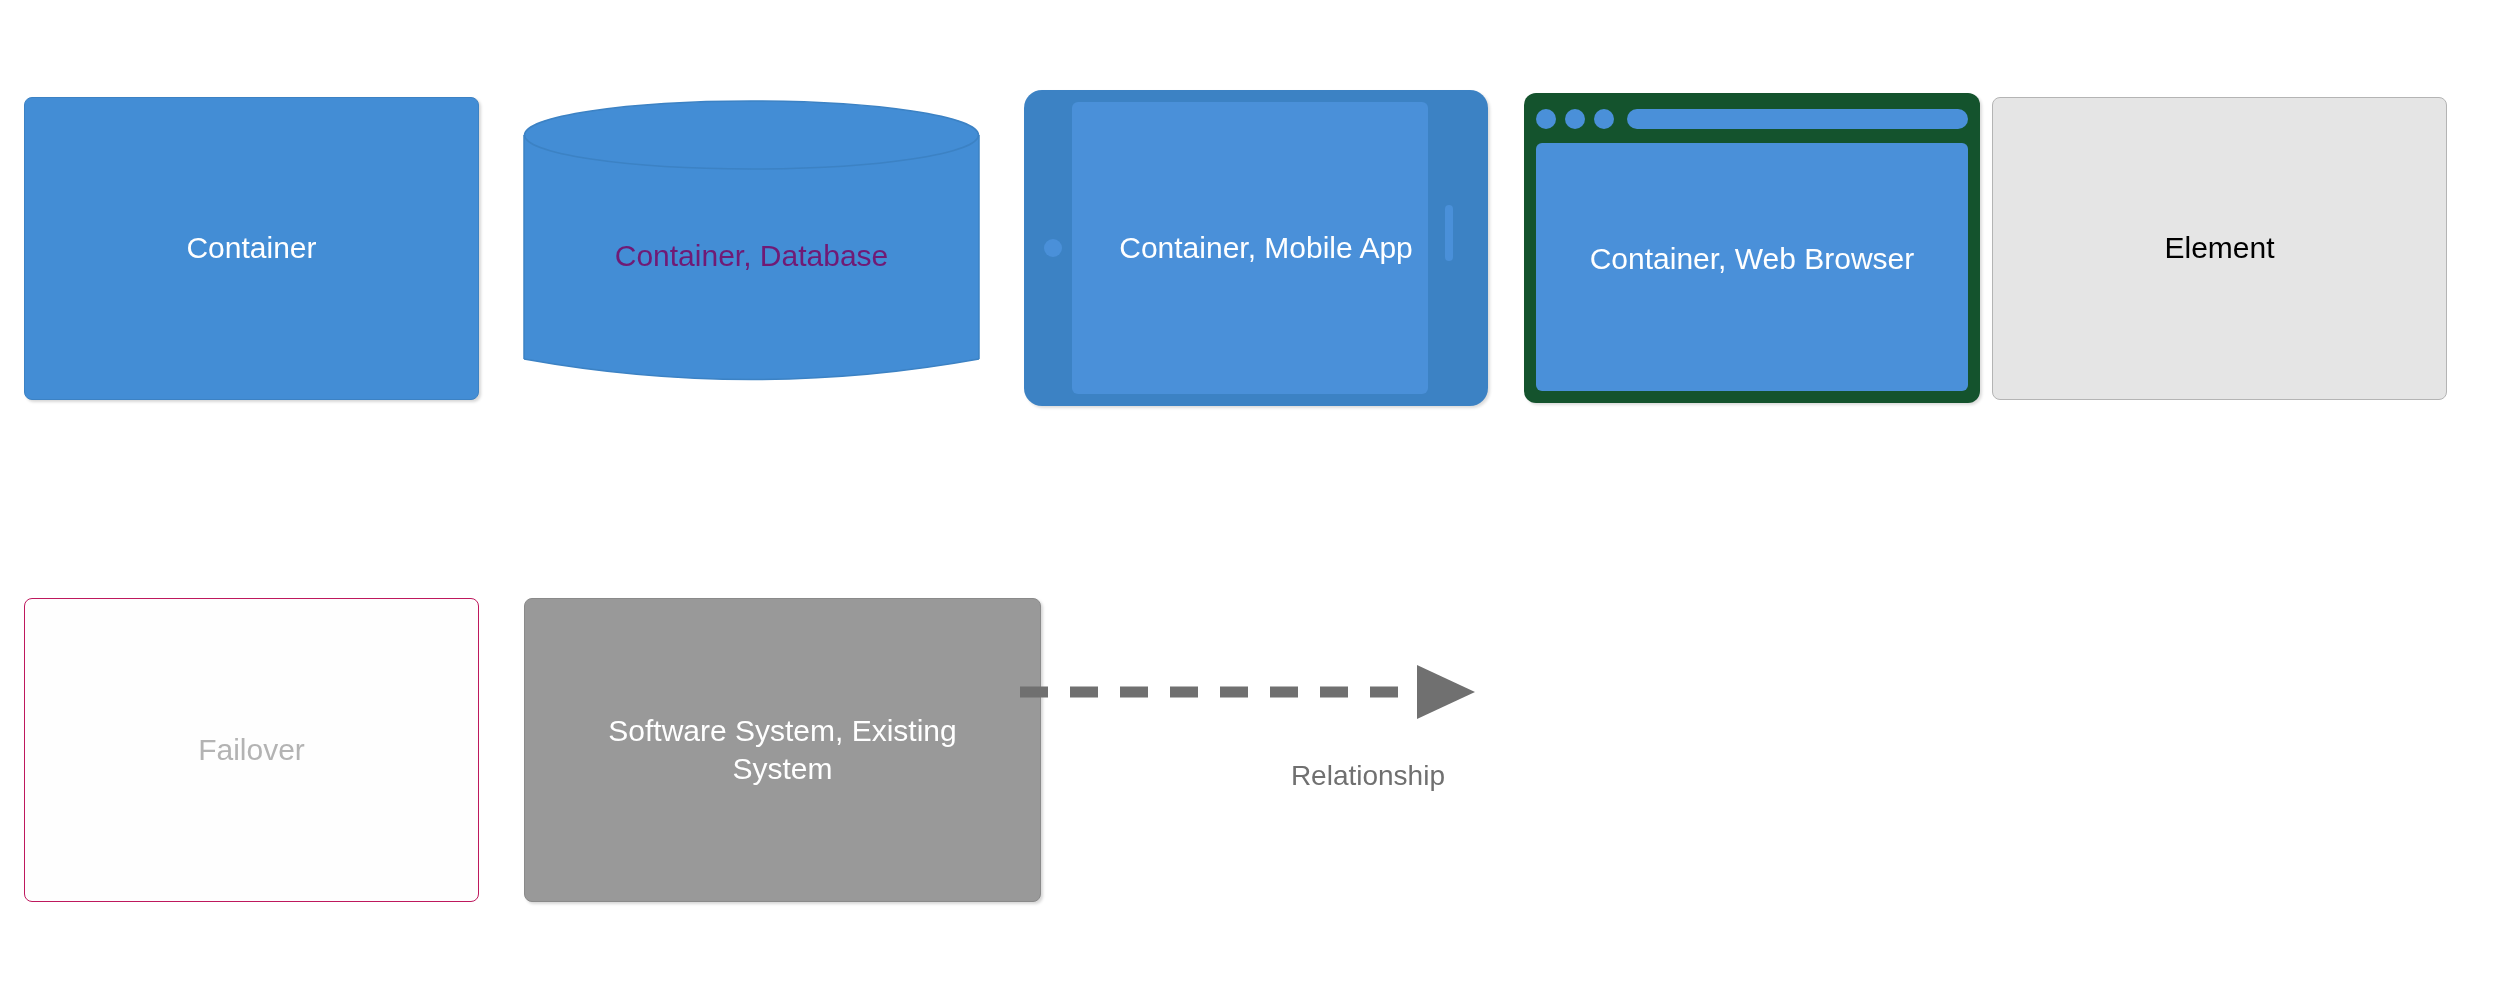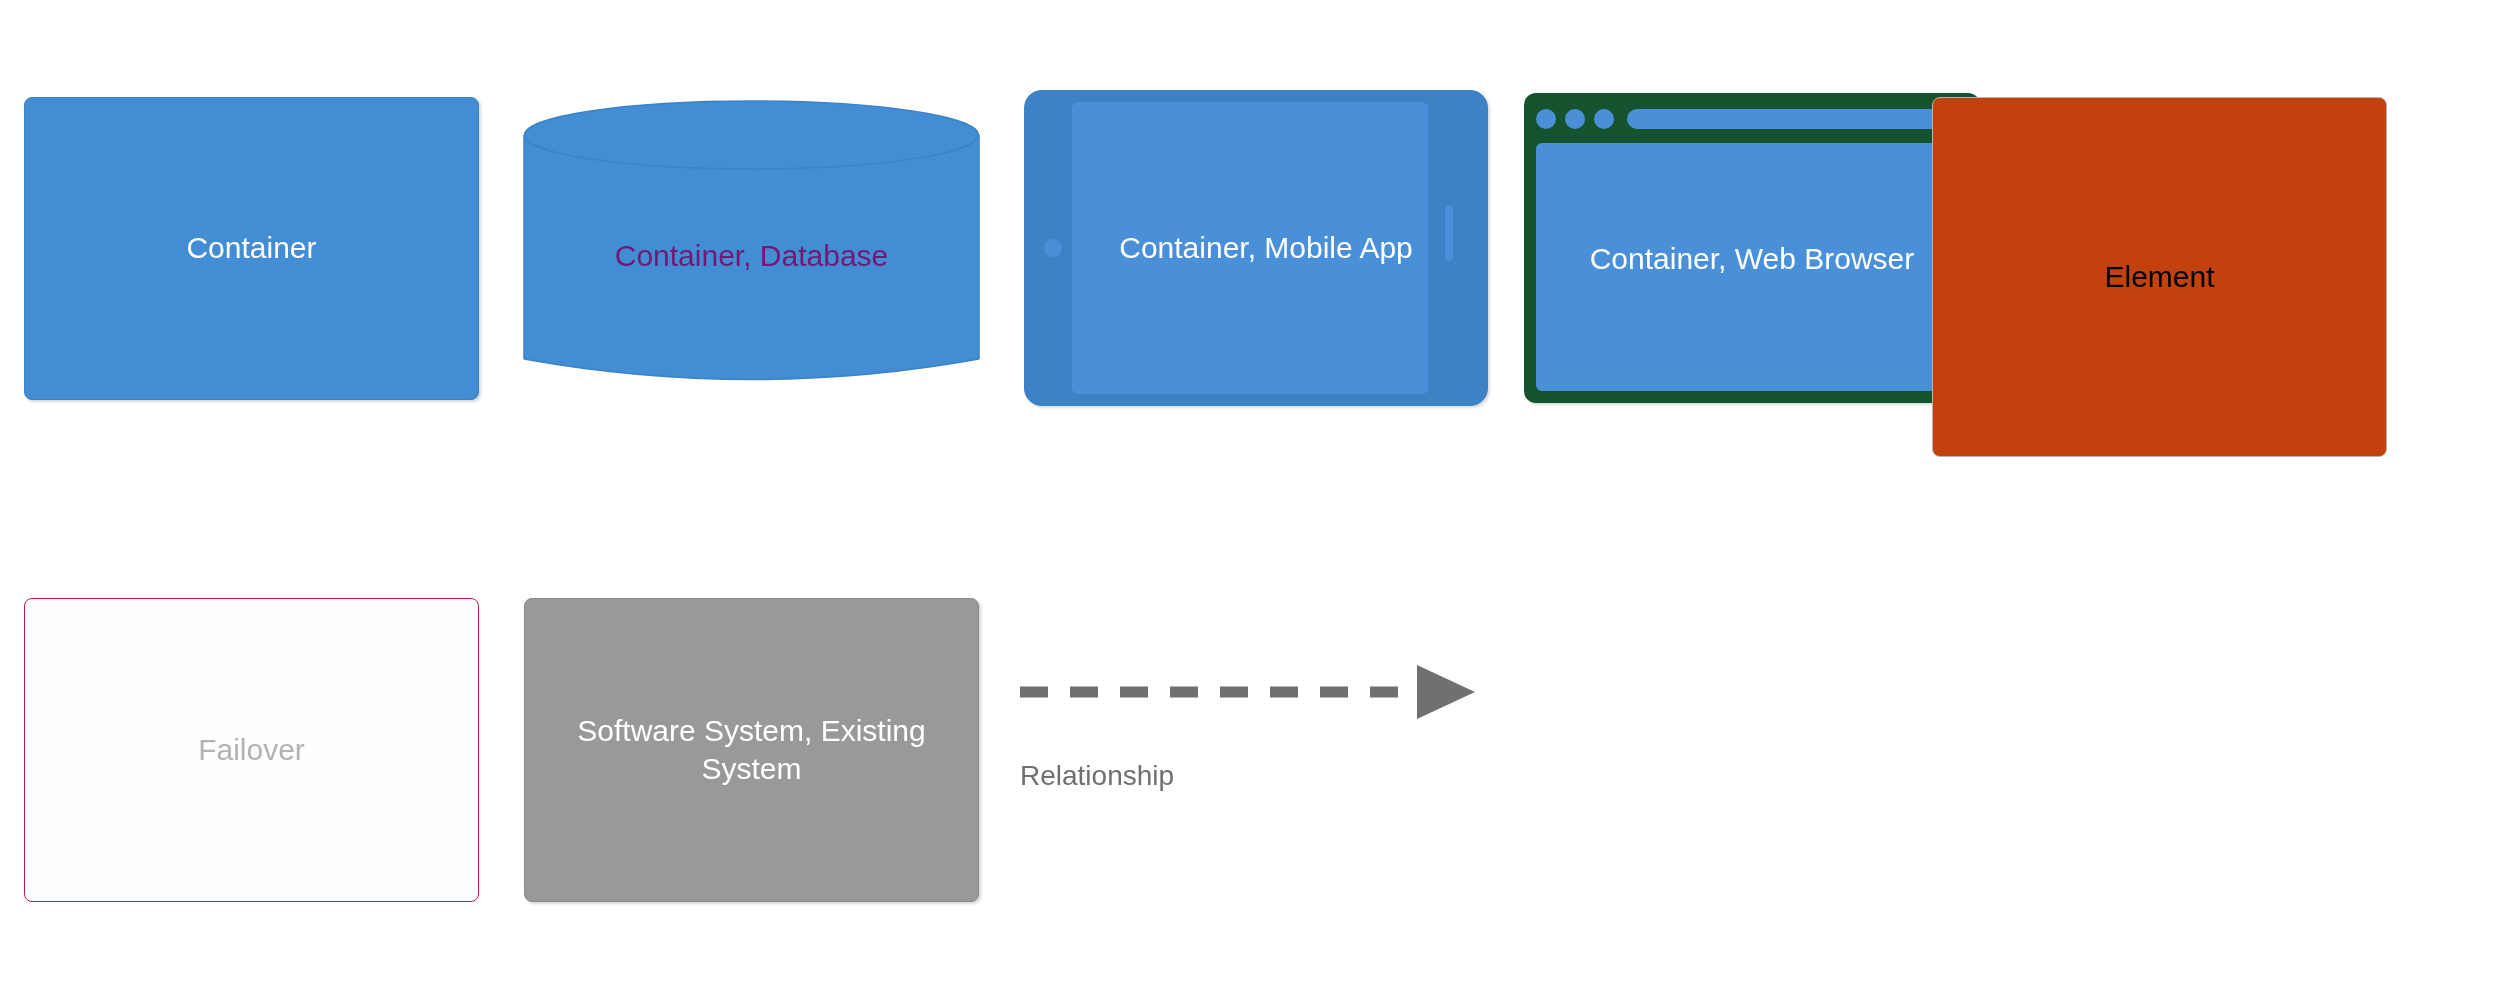--- a/index.html
+++ b/index.html
@@ -163,25 +163,25 @@
     border-radius: 6px;
   }
   .n-browser .node-label {
     color: #ffffff;
     font-size: 30px;
     margin-top: 22px;
   }
 
   
   .n-element {
-    left: 1932px;
+    left: 1992px;
     top: 97px;
     width: 455px;
-    height: 360px;
-    background: #c2410c;
+    height: 303px;
+    background: #e5e5e5;
     border: 1px solid #B4B4B4;
   }
   .n-element .node-label {
     color: #000000;
     font-size: 30px;
   }
 
   
   .n-failover {
     left: 24px;
@@ -193,21 +193,21 @@
   }
   .n-failover .node-label {
     color: #B3B3B3;
     font-size: 30px;
   }
 
   
   .n-existing {
     left: 524px;
     top: 598px;
-    width: 455px;
+    width: 517px;
     height: 304px;
     background: #999999;
     border: 1px solid #8A8A8A;
     box-shadow: 2px 2px 3px rgba(0,0,0,0.16);
   }
   .n-existing .node-label {
     color: #ffffff;
     font-size: 30px;
     max-width: 380px;
   }
@@ -226,21 +226,21 @@
     top: 0;
     width: 480px;
     height: 80px;
     overflow: visible;
   }
   .relationship .rel-label {
     position: absolute;
     left: 0;
     top: 100px;
     width: 425px;
-    text-align: left;
+    text-align: right;
     color: #707070;
     font-size: 28px;
   }
 </style>
 </head>
 <body>
 
 <div class="canvas">
 
   <div class="node n-container">

